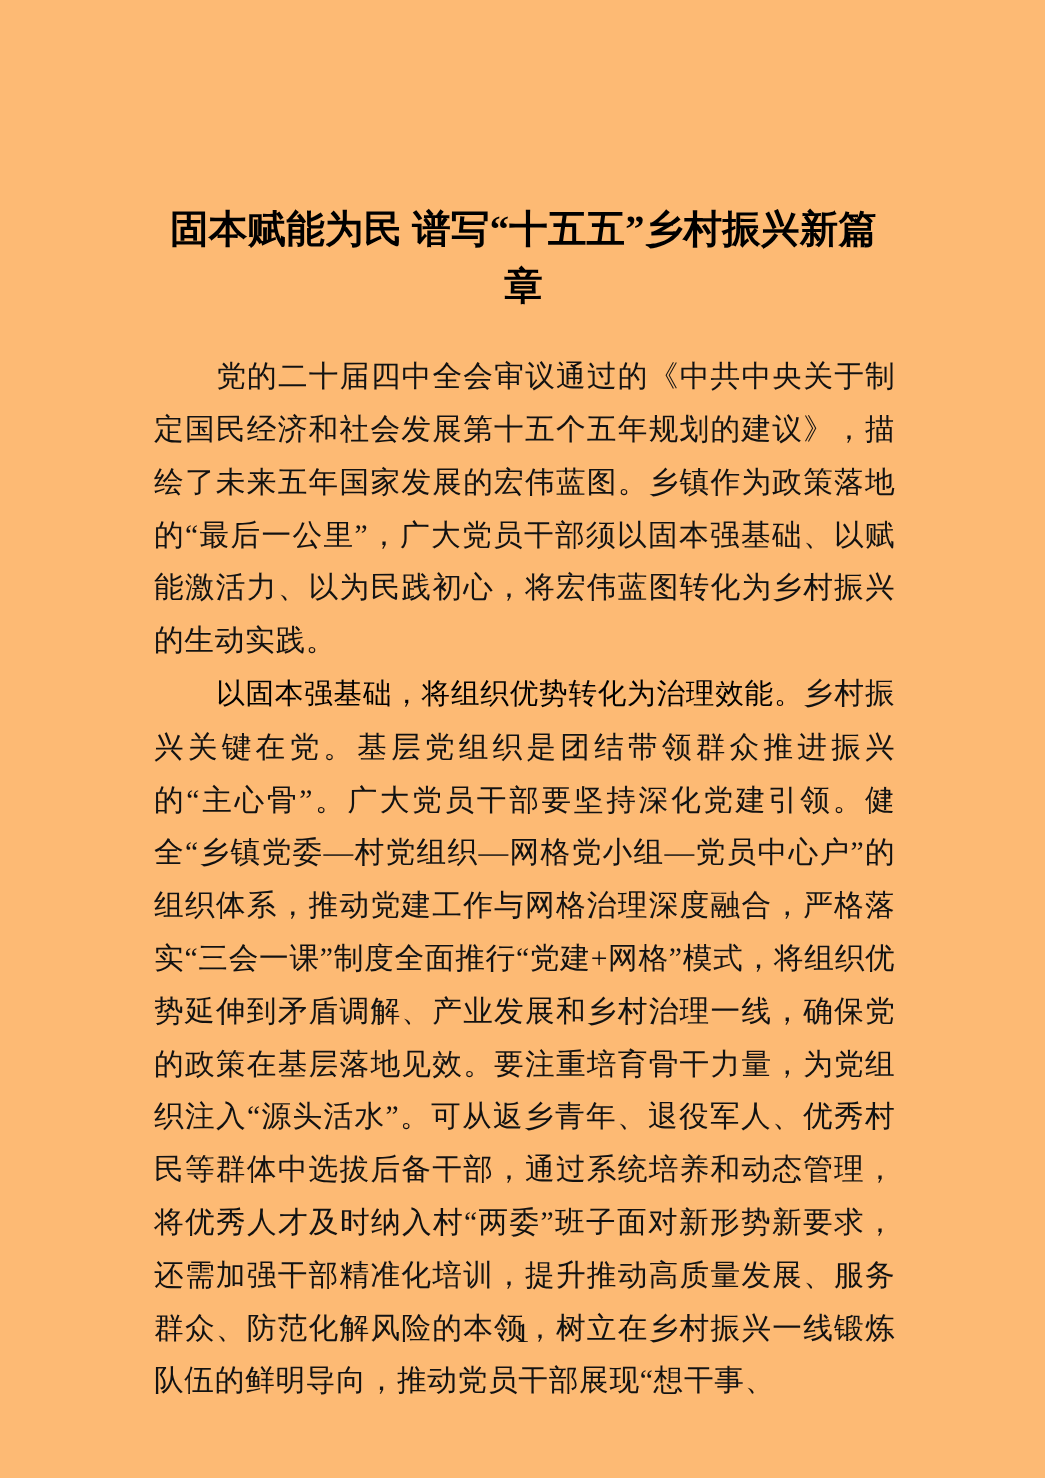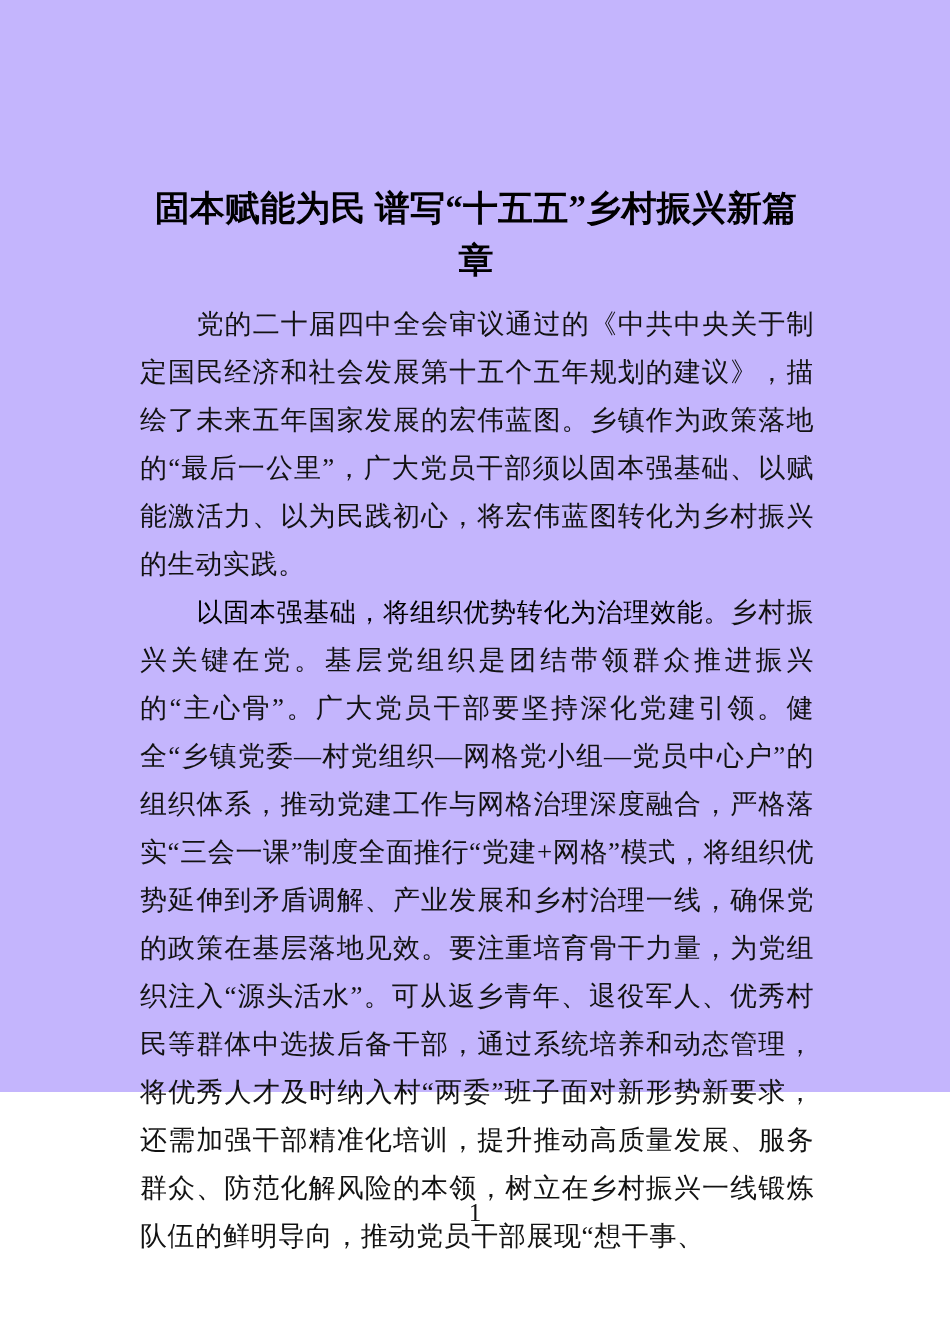--- a/index.html
+++ b/index.html
@@ -15,22 +15,22 @@
     font-family: "Liberation Serif", "DejaVu Serif", serif;
     color: #000000;
     -webkit-font-smoothing: antialiased;
   }
 
   .page {
     position: absolute;
     left: 0;
     top: 0;
     width: 950px;
-    height: 1092px;
-    background: #c4b5fd;
+    height: 1344px;
+    background: #fdba74;
     box-sizing: border-box;
   }
 
   
   .doc-title {
     position: absolute;
     left: 140px;
     top: 160px;
     width: 672px;
     text-align: center;
@@ -39,21 +39,21 @@
     font-size: 35px;
     line-height: 52px;
     letter-spacing: 0.2px;
     color: #000000;
   }
 
   
   .body-block {
     position: absolute;
     left: 140px;
-    top: 300px;
+    top: 318px;
     width: 674px;
   }
 
   .para {
     margin: 0;
     font-family: "Liberation Serif", "DejaVu Serif", serif;
     font-size: 27px;
     line-height: 48px;
     text-align: justify;
     text-justify: inter-character;

